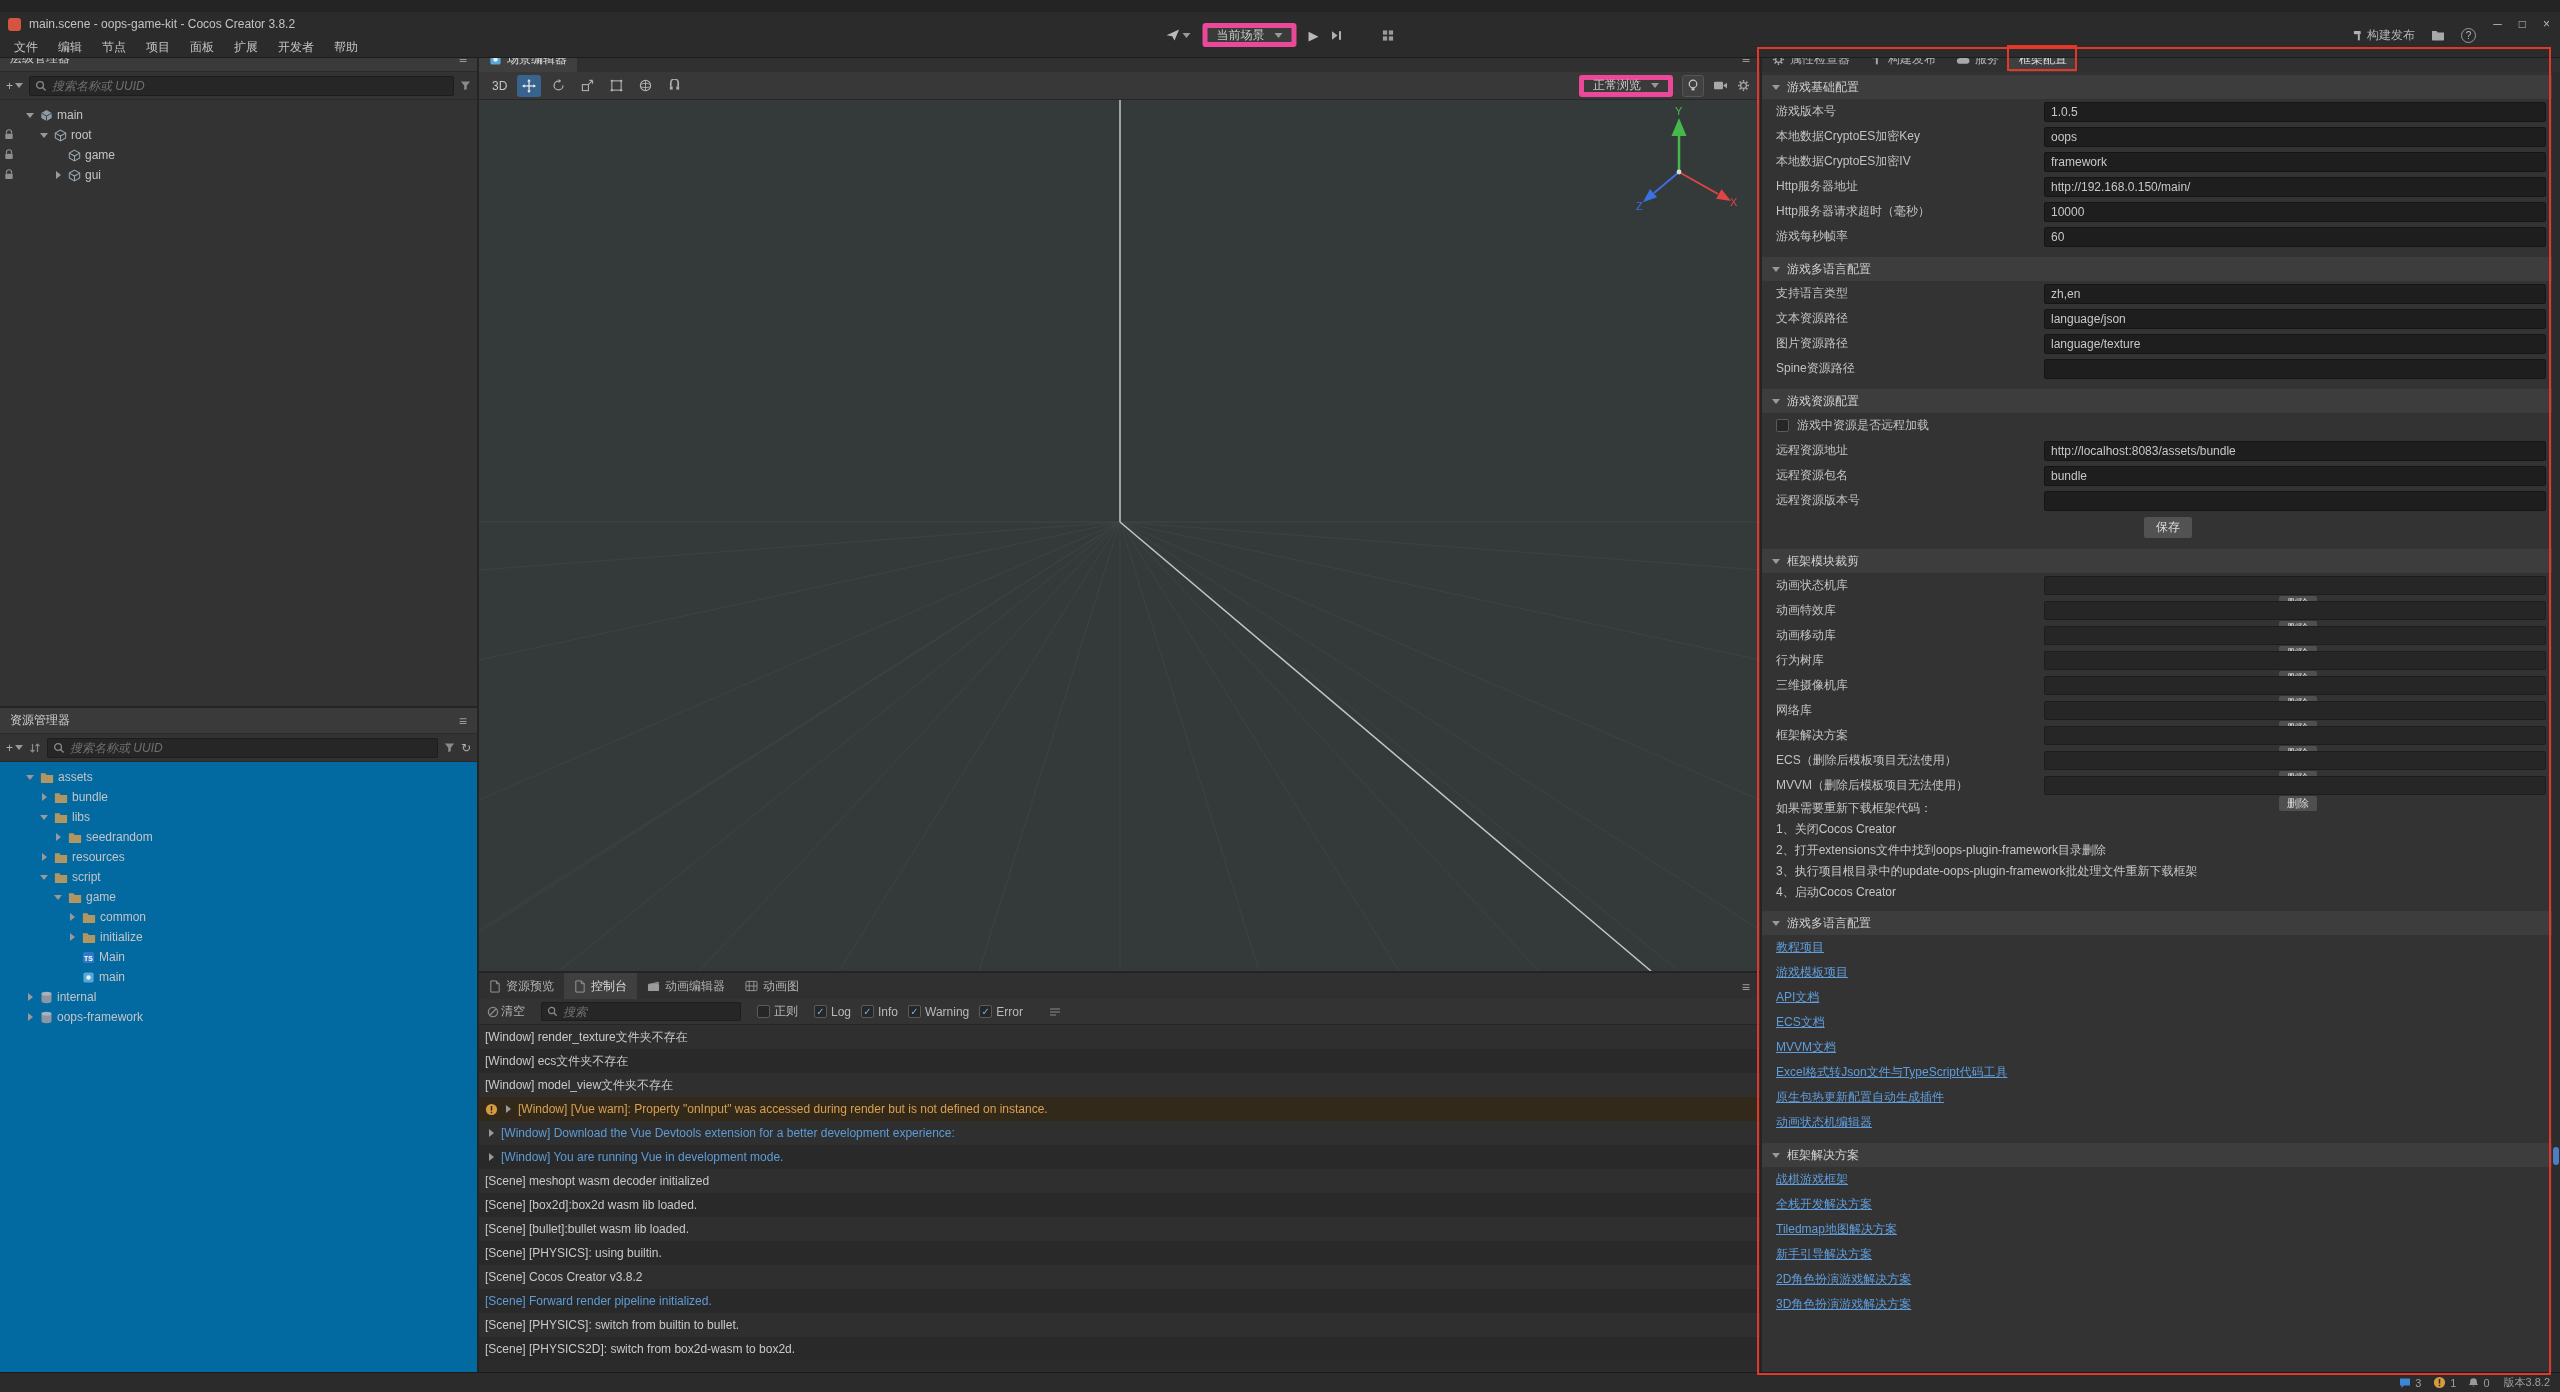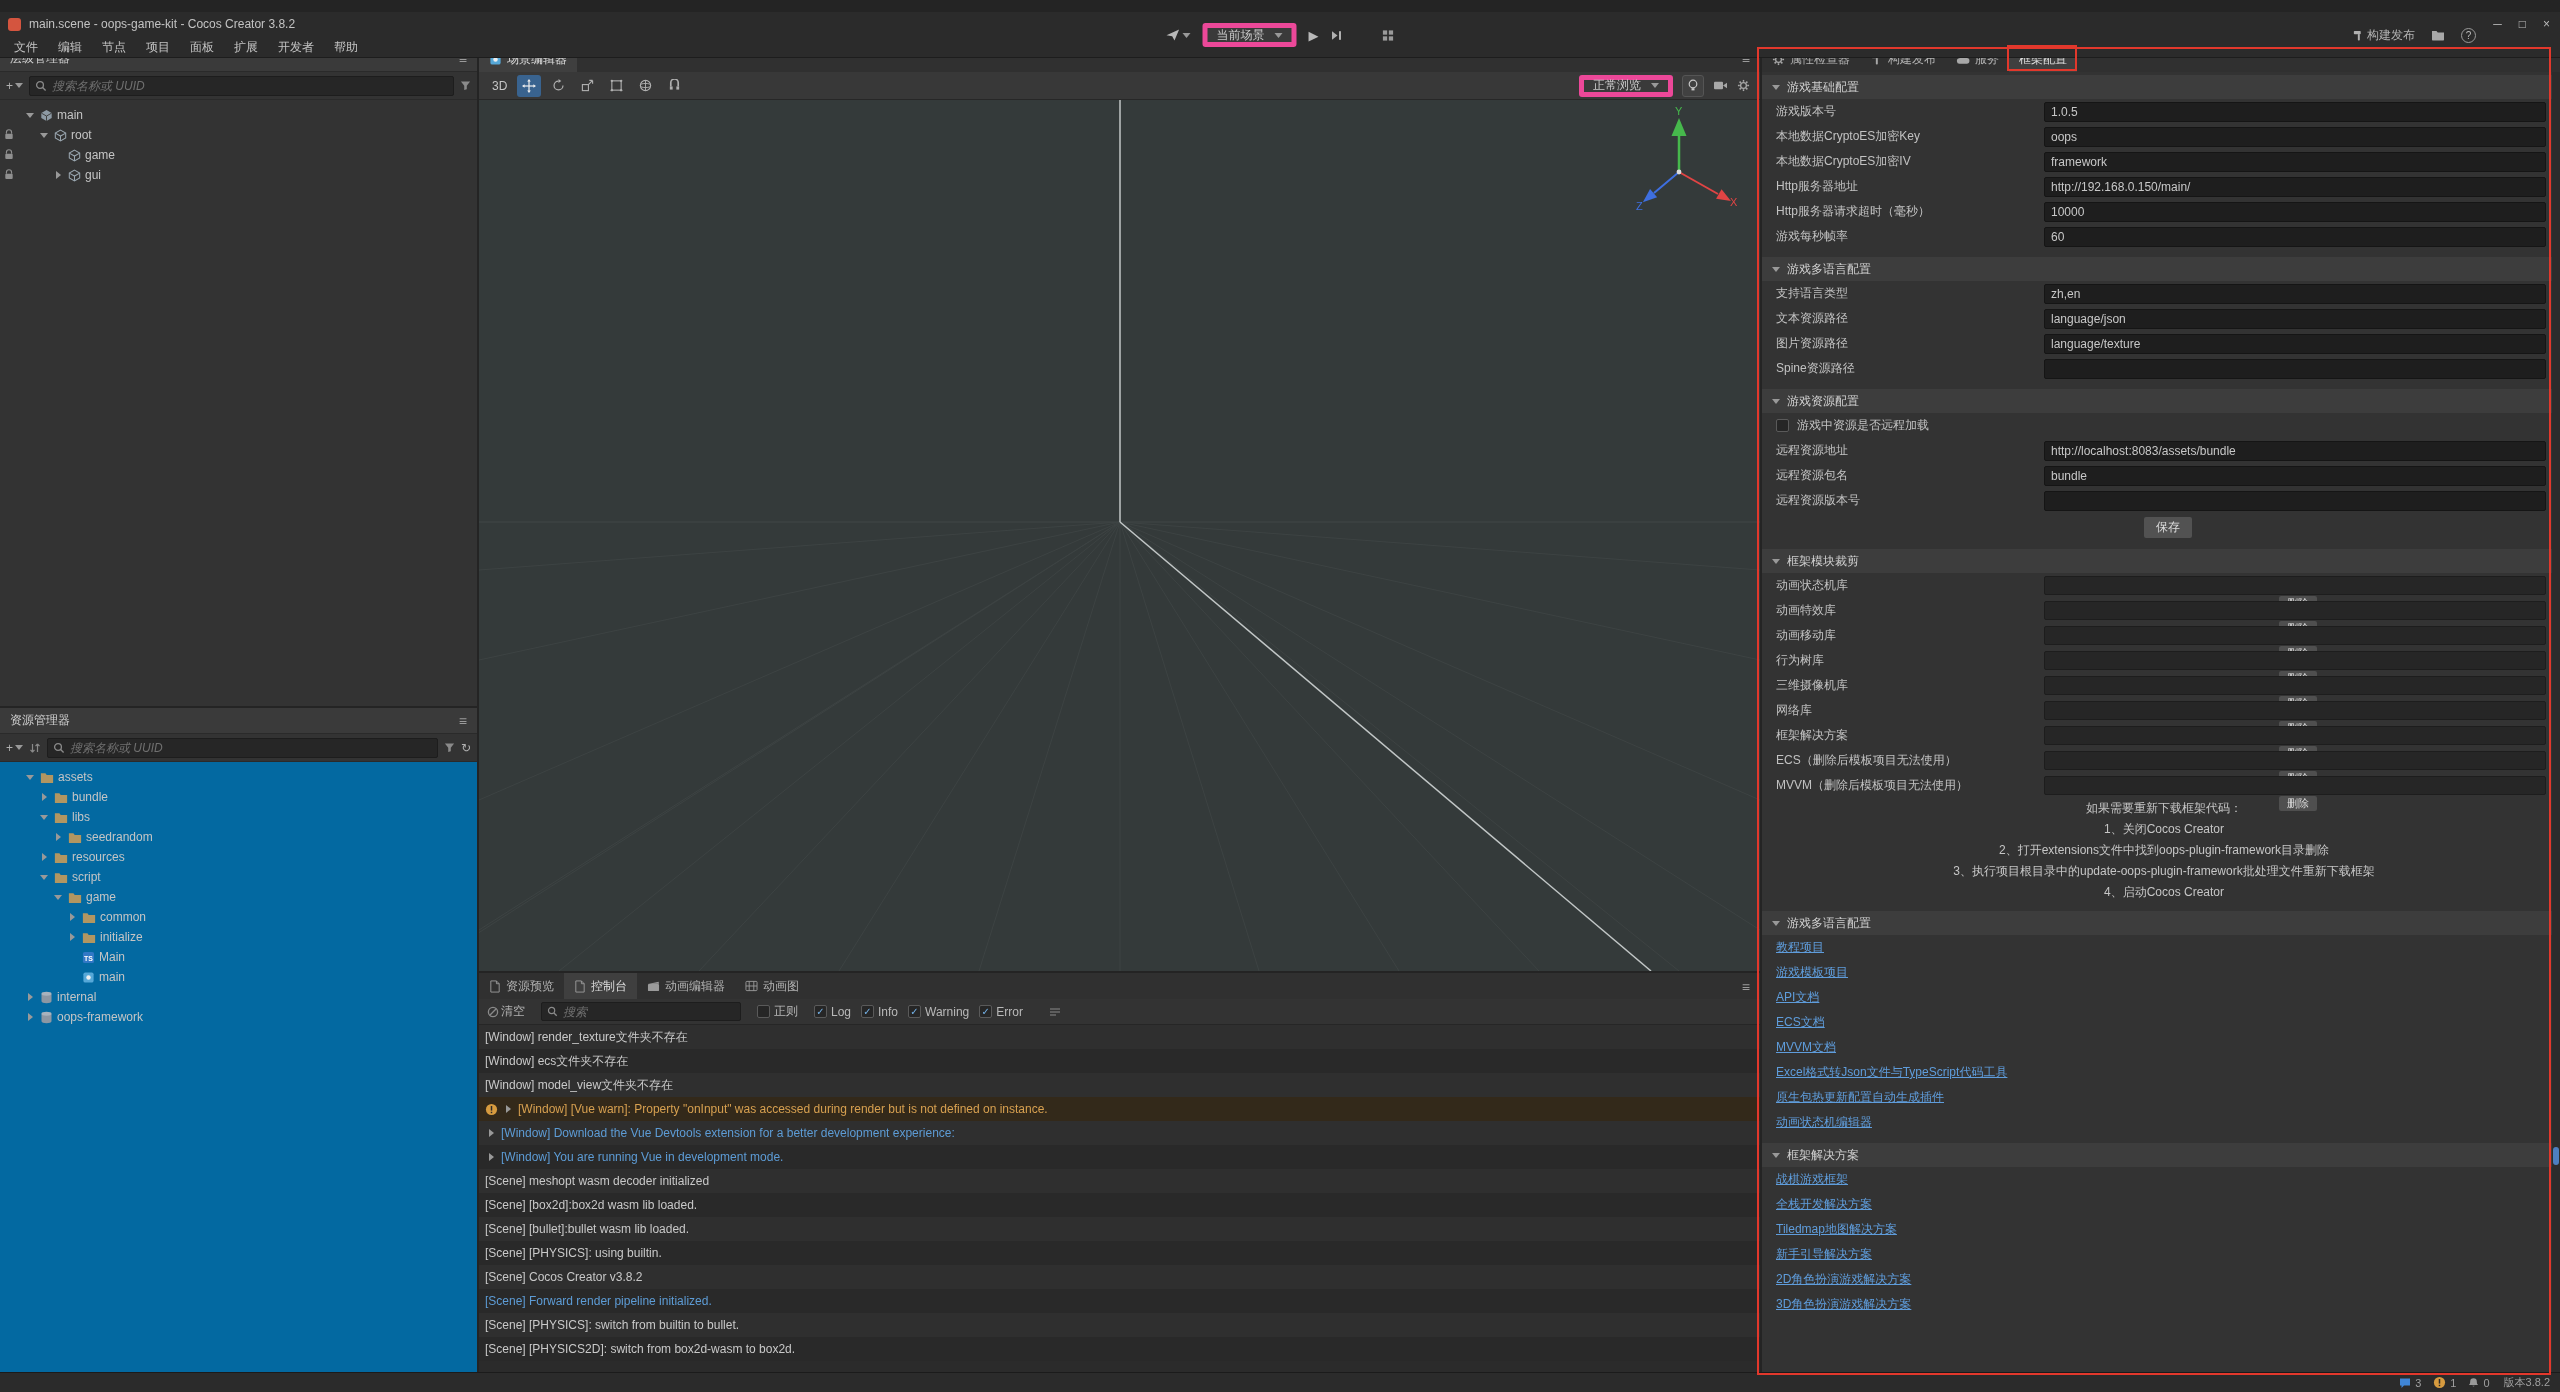--- a/index.html
+++ b/index.html
@@ -87,21 +87,21 @@
   .insp-body > .sec-header:first-child { margin-top:3px; }
   .prop-row { height:25px; display:flex; align-items:center; }
   .prop-label { flex:0 0 282px; padding-left:14px; color:#c2c2c2; white-space:nowrap; overflow:hidden; }
   .prop-input { flex:1; margin-right:6px; height:20px; background:#1e1e1e; border:1px solid #151515; border-radius:2px; color:#c8c8c8; padding:0 6px; font-size:12px; font-family:inherit; min-width:0; }
   .cb-row { height:25px; display:flex; align-items:center; gap:8px; padding-left:14px; color:#c2c2c2; }
   .btn-row { height:28px; display:flex; align-items:center; }
   .btn { background:#525252; border-radius:2px; color:#ddd; padding:2px 12px; display:inline-flex; align-items:center; justify-content:center; white-space:nowrap; }
   .save-btn { margin-left:382px; }
   .mod-strip { flex:1; margin-right:6px; height:19px; background:#262626; border:1px solid #1d1d1d; border-radius:2px; position:relative; }
   .del-btn { position:absolute; left:234px; top:19px; height:15px; padding:0 8px; font-size:11px; background:#4f4f4f; }
-  .note-line { height:21px; line-height:21px; padding-left:14px; color:#c6c6c6; white-space:nowrap;text-align:center; }
+  .note-line { height:21px; line-height:21px; padding-left:14px; color:#c6c6c6; white-space:nowrap; }
   .link { height:25px; line-height:25px; margin-left:14px; color:#5f9ddc; text-decoration:underline; width:fit-content; white-space:nowrap; }
 
   
   .statusbar { position:absolute; bottom:0; left:0; right:0; height:20px; background:#2b2b2b; border-top:1px solid #1b1b1b; display:flex; align-items:center; justify-content:flex-end; gap:14px; padding-right:10px; color:#9f9f9f; font-size:11px; }
   .badge { display:flex; align-items:center; gap:4px; }
 
   
   .ann { position:absolute; border:2px solid #e2382c; pointer-events:none; z-index:60; }
   #ann-panel { left:1757px; top:47px; width:794px; height:1328px; }
 </style>

